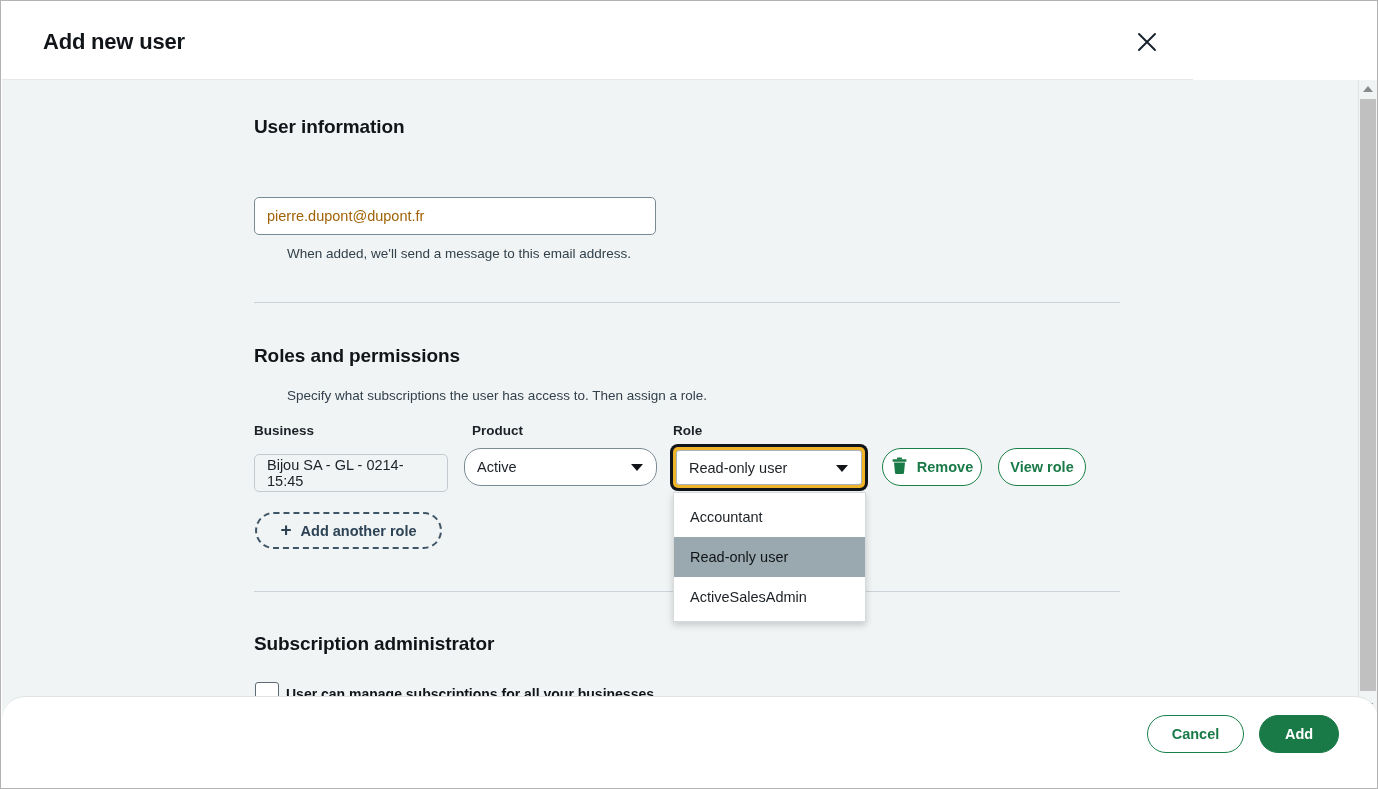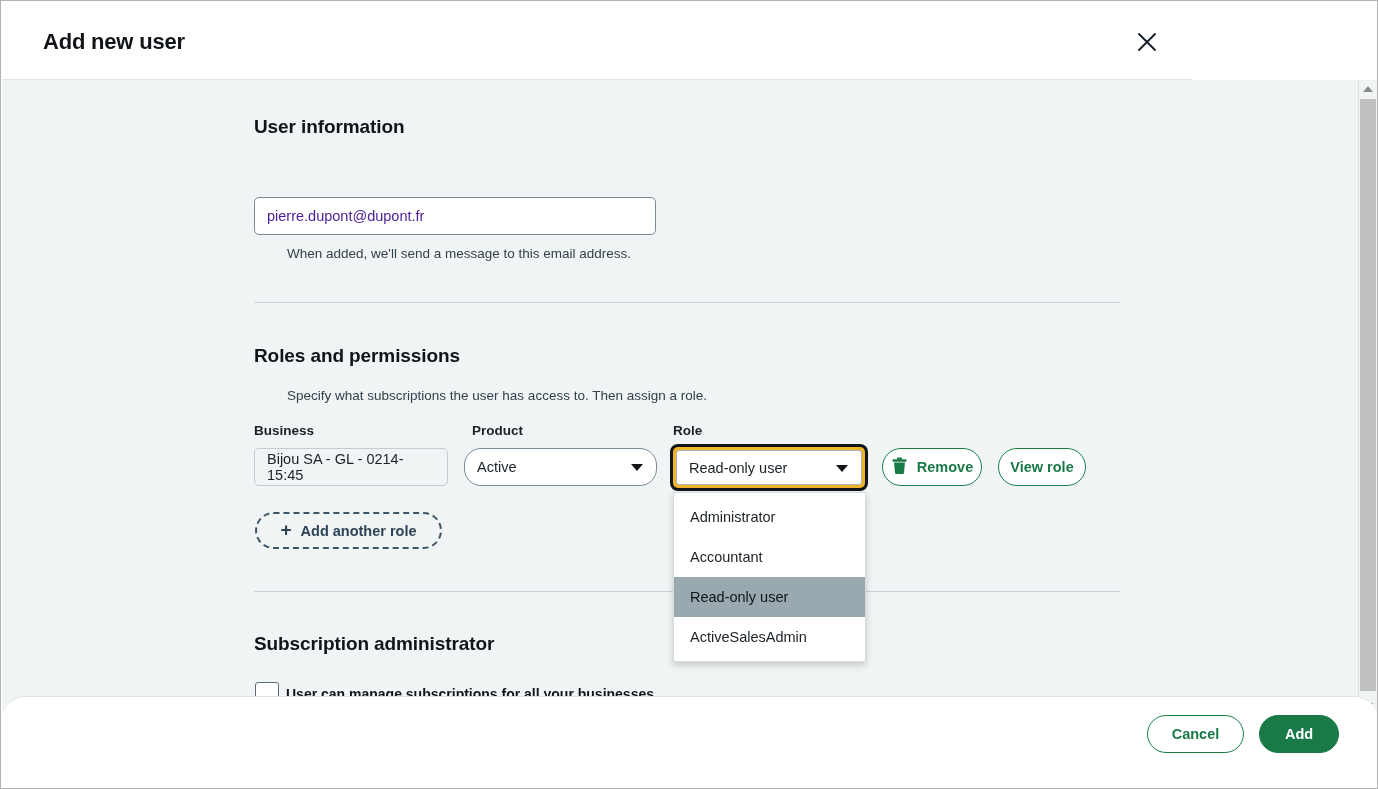--- a/index.html
+++ b/index.html
@@ -92,35 +92,36 @@
   }
 
   
   .text-input {
     position: absolute;
     background: #ffffff;
     border: 1px solid #7b8b96;
     border-radius: 5px;
     font-family: "Liberation Sans", sans-serif;
     font-size: 14.5px;
-    color: #4c1d95;
+    color: #a16207;
     padding: 0 12px;
     outline: none;
   }
 
   .input-disabled {
     position: absolute;
     background: #f1f4f4;
     border: 1px solid #c3cbd1;
     border-radius: 5px;
     font-size: 14.5px;
     color: #1b2126;
     display: flex;
     align-items: center;
     padding: 0 12px;
+    margin-top: 6px;
   }
 
   .select-box {
     position: absolute;
     background: #ffffff;
     border: 1px solid #7b8b96;
     border-radius: 17px;
     font-size: 14.5px;
     color: #1b2126;
     display: flex;
@@ -385,21 +386,20 @@
       </button>
 
       <div class="divider" style="top:511px;"></div>
 
       <div class="section-title" style="left:252px; top:553px;">Subscription administrator</div>
 
       <div id="subscription-checkbox" style="top:602px;"></div>
       <div id="subscription-checkbox-label" style="top:606px;">User can manage subscriptions for all your businesses</div>
 
       <div id="role-menu" style="top:412px;">
-        <div class="menu-item">Administrator</div>
         <div class="menu-item">Accountant</div>
         <div class="menu-item selected">Read-only user</div>
         <div class="menu-item">ActiveSalesAdmin</div>
       </div>
 
     </div>
   </div>
 
   <div id="scrollbar">
     <div class="sb-btn" id="sb-up">

